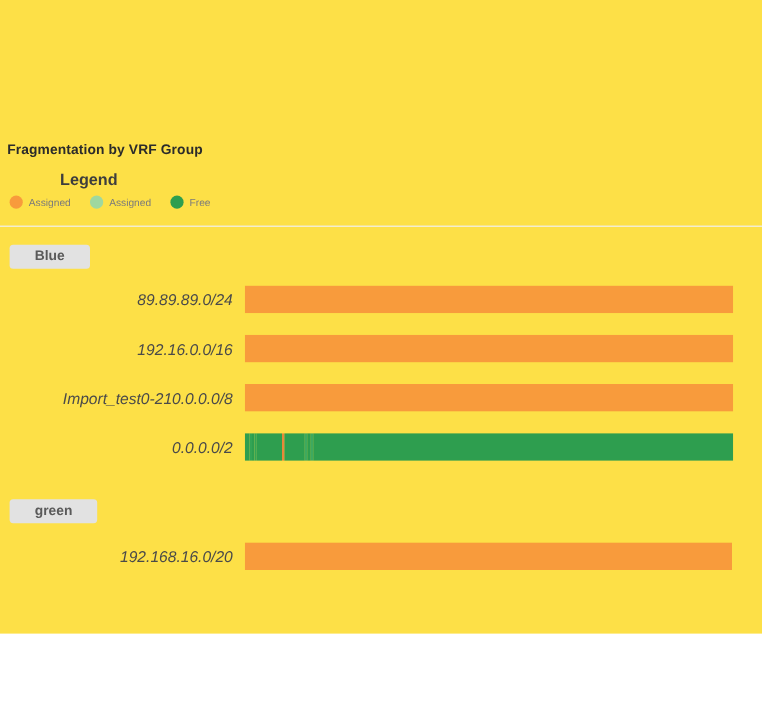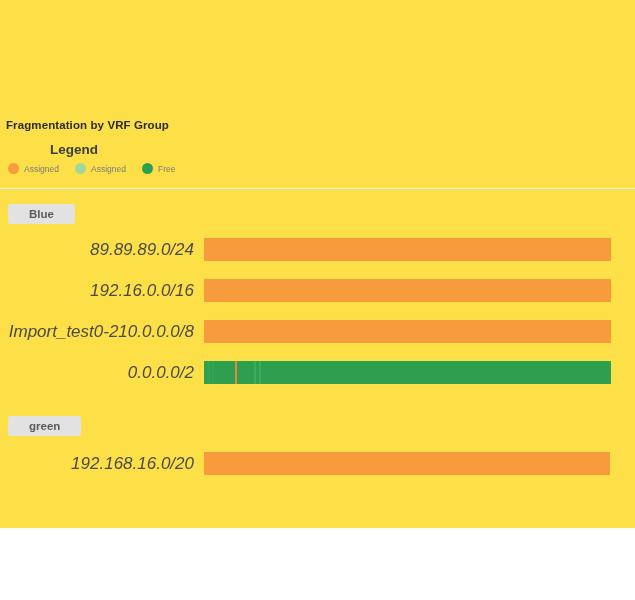--- a/index.html
+++ b/index.html
@@ -100,21 +100,21 @@
     position: absolute;
     left: 0;
     width: 635px;
     height: 23px;
   }
   .row-label {
     position: absolute;
     right: 441px; 
     top: 50%;
     transform: translateY(-50%);
-    font-size: 17px;
+    font-size: 13px;
     font-style: italic;
     color: #4a4a4a;
     white-space: nowrap;
     text-align: right;
   }
   .bar-track {
     position: absolute;
     left: 204px;
     top: 0;
     height: 23px;

